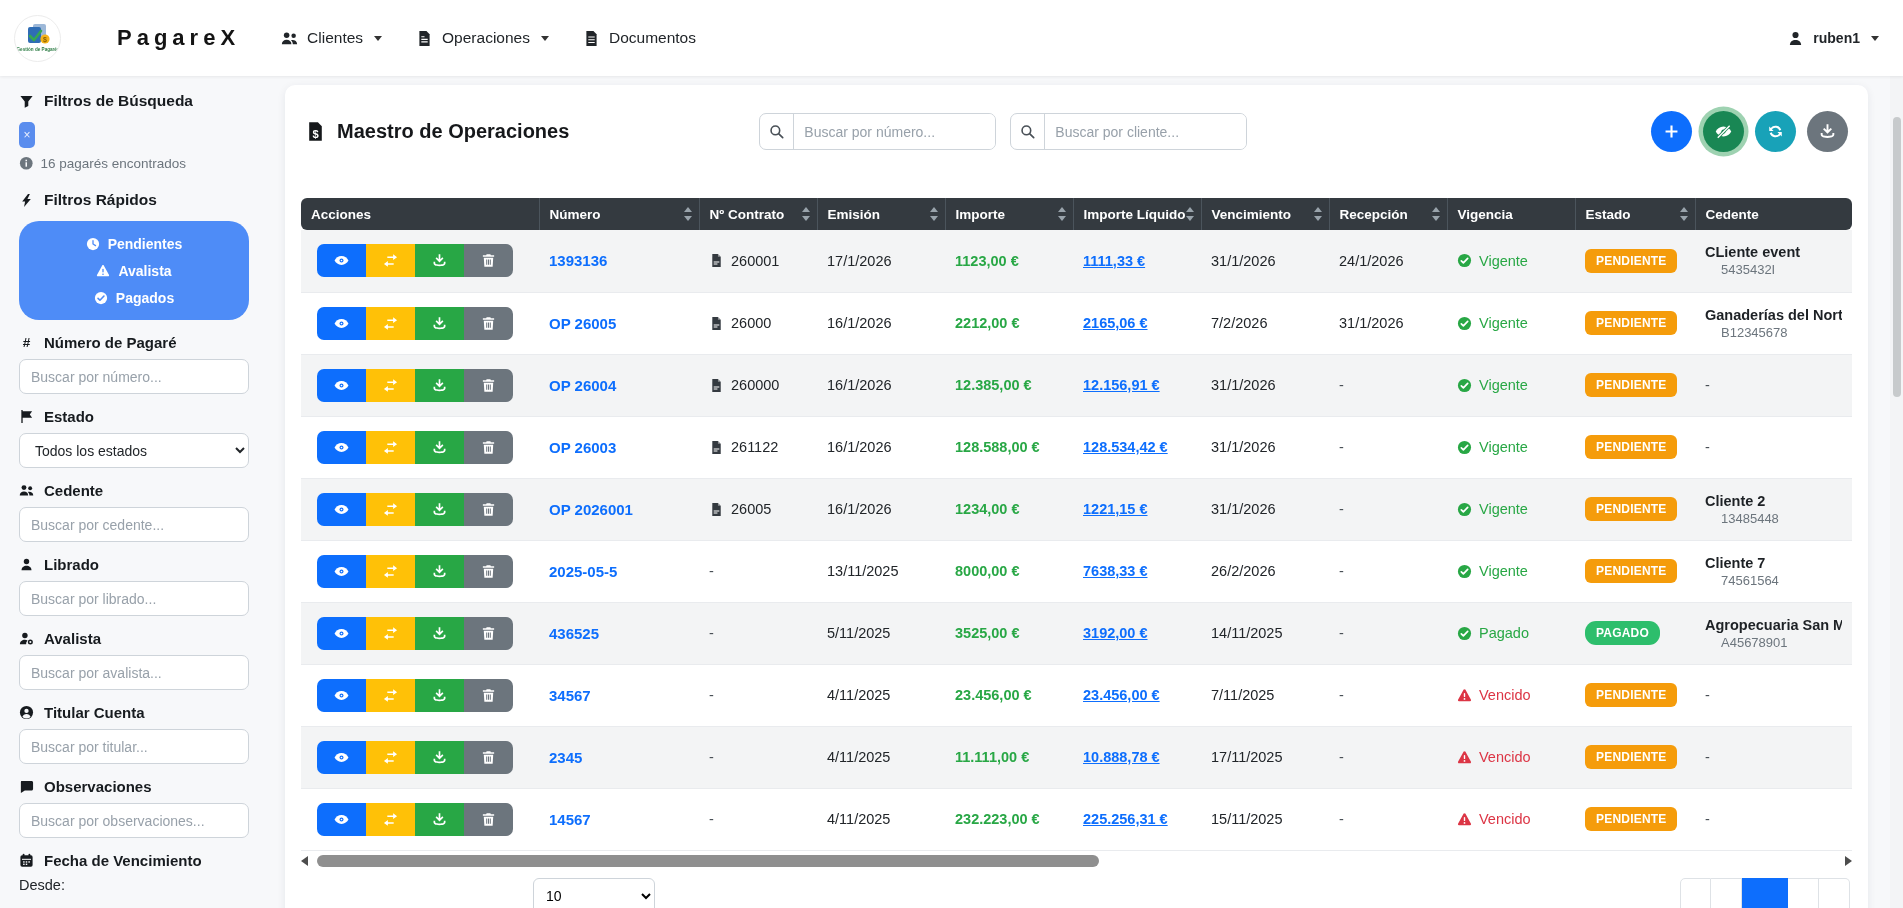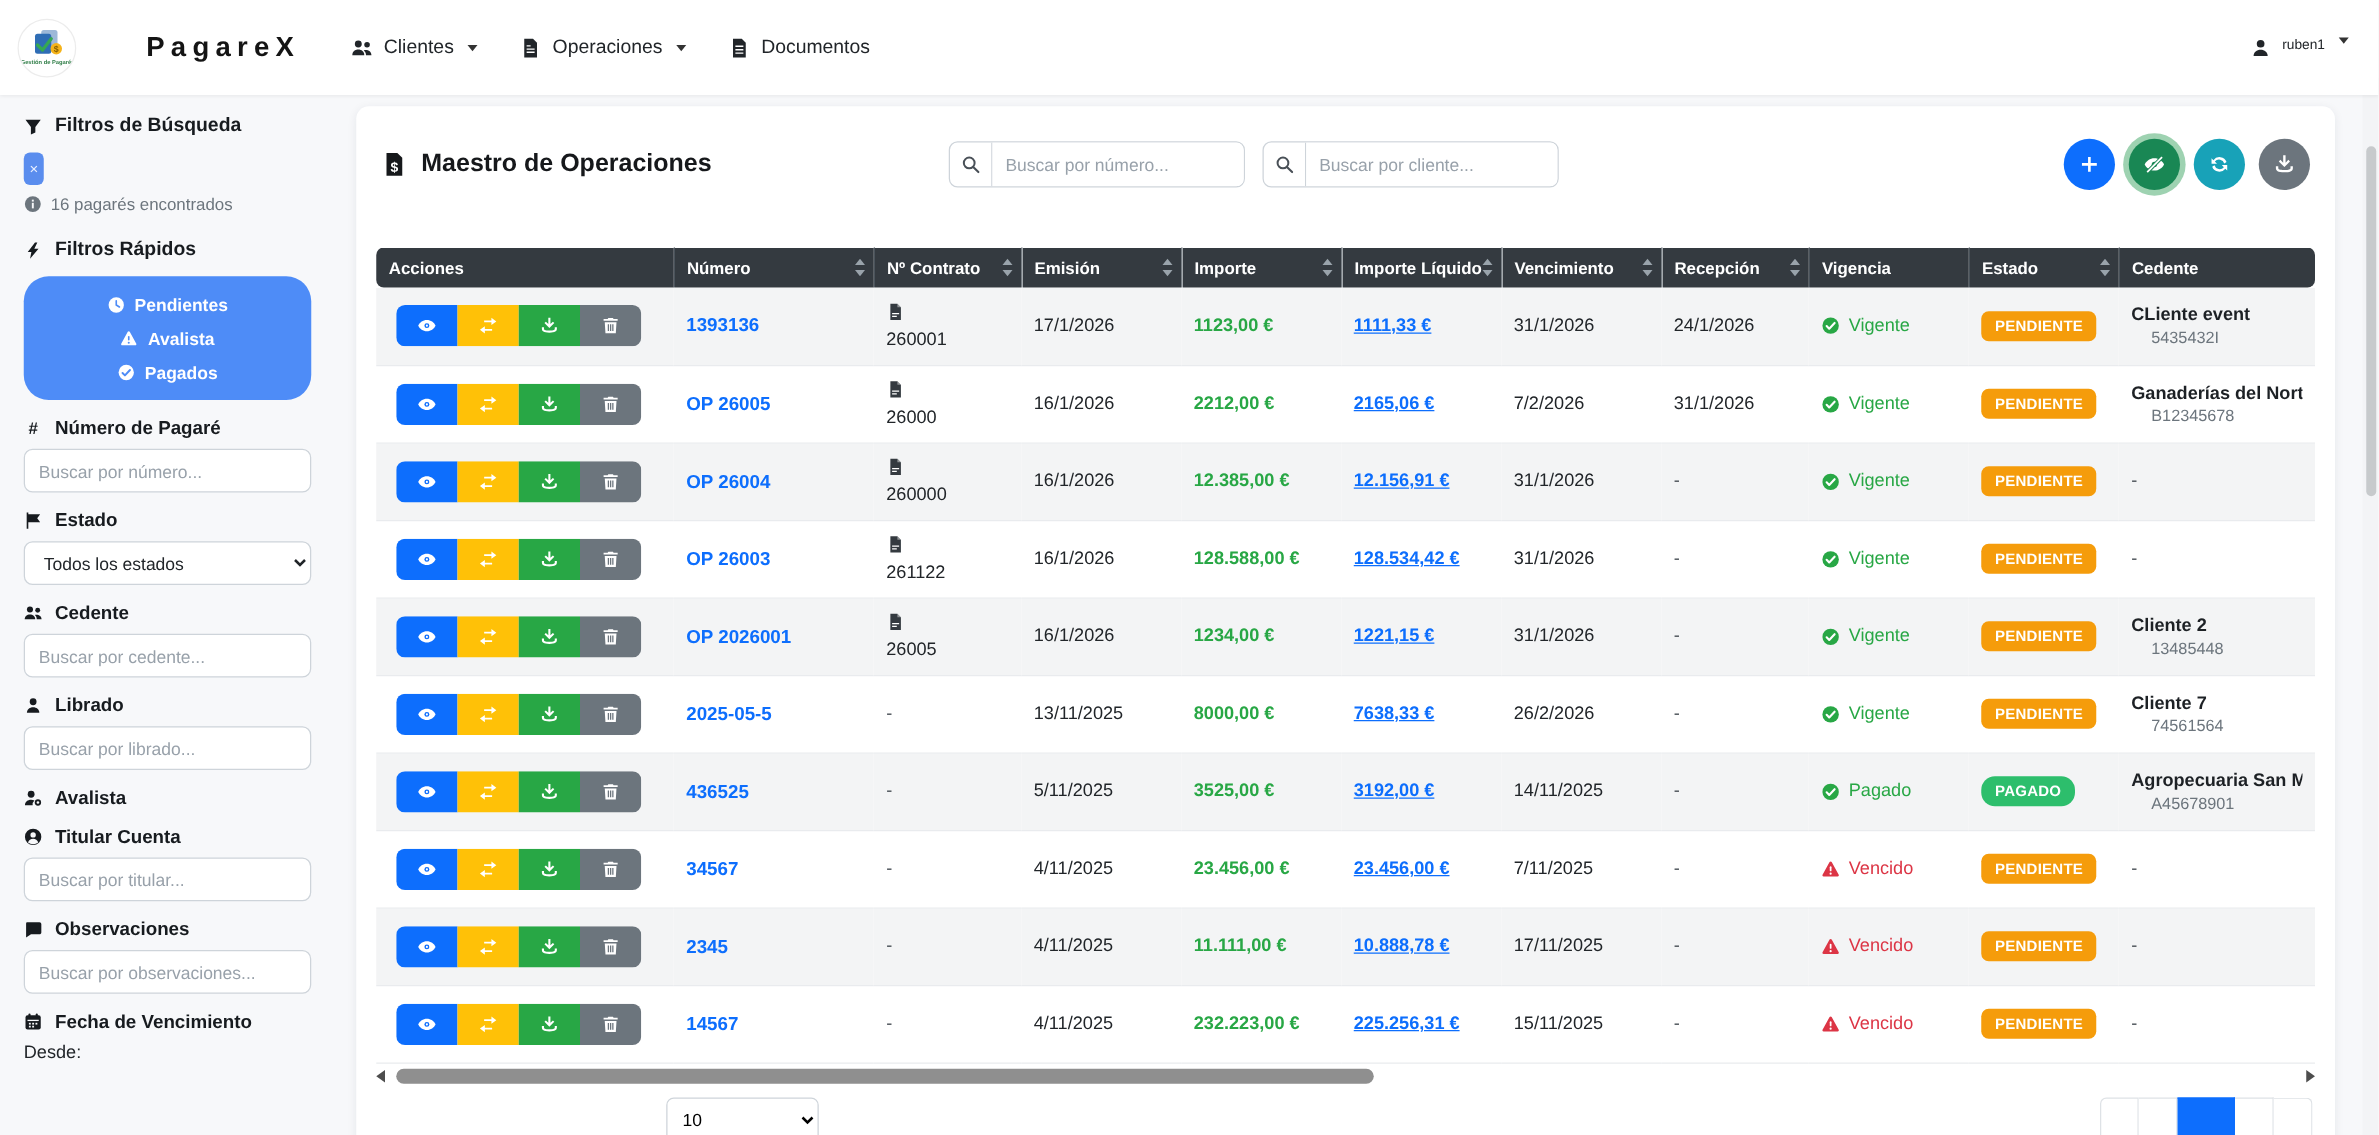--- a/index.html
+++ b/index.html
@@ -13,22 +13,22 @@
             padding:0 24px 0 14px; z-index:5; }
   .logo { width:47px; height:47px; border-radius:50%; background:#fff; border:1px solid #ececec;
           display:flex; align-items:center; justify-content:center; overflow:hidden; flex:0 0 auto; }
   .brand { margin-left:56px; font-size:22px; font-weight:700; letter-spacing:5px; color:#141414; cursor:pointer; }
   .nav-items { display:flex; margin-left:24px; }
   .nav-item { display:flex; align-items:center; gap:9px; padding:10px 17px; font-size:15.5px;
               color:#212529; cursor:pointer; white-space:nowrap; }
   .nav-item .icon, .user-menu .icon { display:flex; font-size:17px; }
   .caret { width:0; height:0; border-left:4.5px solid transparent; border-right:4.5px solid transparent;
            border-top:5px solid #333; margin-left:2px; }
-  .user-menu { margin-left:auto; display:flex; align-items:flex-start; gap:9px; font-size:11px;
-               color:#212529; cursor:pointer; }
+  .user-menu { margin-left:auto; display:flex; align-items:center; gap:9px; font-size:14px;
+               color:#212529; cursor:pointer;font-weight:bold; }
 
   
   .sidebar { position:absolute; top:62px; left:0; bottom:0; width:265px; padding:30px 16px 0 19px; overflow:hidden; }
   .sb-heading { display:flex; align-items:center; gap:10px; font-weight:700; font-size:15.5px; color:#171b1f; }
   .sb-heading .icon { display:flex; font-size:15px; color:#171b1f; }
   .clear-btn { margin:12px 0 0; width:16px; height:26px; background:#5a8dee; border:none; border-radius:5px;
                color:#eaf0ff; font-size:12px; display:flex; align-items:center; justify-content:center; cursor:pointer; }
   .results { display:flex; align-items:center; gap:7px; color:#6c757d; font-size:13.5px; margin:8px 0 0; }
   .results .icon { display:flex; font-size:14.5px; color:#6c757d; }
   .quick-title { margin-top:20px; }
@@ -79,21 +79,21 @@
   .sort::after { content:""; position:absolute; bottom:0; left:0; border-left:4.5px solid transparent;
                  border-right:4.5px solid transparent; border-top:5px solid #99a3ab; }
   tbody td { height:62px; padding:0 10px; font-size:14.5px; color:#212529;
              border-bottom:1px solid #e9ebee; vertical-align:middle; overflow:hidden; }
   tbody tr:nth-child(odd) { background:#f3f4f5; }
   .btn-group { display:inline-flex; border-radius:7px; overflow:hidden; margin-left:6px; }
   .action-btn { width:49px; height:33px; border:none; display:flex; align-items:center; justify-content:center;
                 color:#fff; font-size:15px; cursor:pointer; }
   .action-btn .icon { display:flex; }
   .num-link { color:#0d6efd; font-weight:700; font-size:15px; text-decoration:none; cursor:pointer; }
-  .contract { display:flex; align-items:flex-start; gap:7px;flex-direction:column; }
+  .contract { display:flex; align-items:center; gap:7px; }
   .contract .icon { display:flex; color:#343a40; font-size:15px; }
   .money-in { color:#28a745; font-weight:700; }
   .money-net { color:#0d6efd; font-weight:700;text-decoration:underline; }
   .vig { display:flex; align-items:center; gap:7px; }
   .vig .icon { display:flex; font-size:15px; }
   .vig.green { color:#28a745; }
   .vig.red { color:#dc3545; }
   .badge { display:inline-block; color:#fff; font-weight:700; font-size:12px; padding:5px 11px; letter-spacing:.2px; }
   .badge.pend { background:#f59c0b; border-radius:6px; }
   .badge.paid { background:#2dbe6c; border-radius:11px; }
@@ -284,21 +284,21 @@
         <div class="field"><div class="field-label">
             <span class="icon">
               <svg viewBox="0 0 16 16" width="1em" height="1em" fill="currentColor" aria-hidden="true">
                 <circle cx="6.3" cy="4.7" r="2.9"></circle>
                 <path d="M1 14c0-2.9 2.4-4.7 5.3-4.7 1 0 2 .2 2.8.7A4.6 4.6 0 0 0 7.6 14z"></path>
                 <circle cx="12.1" cy="11.7" r="2.7"></circle>
                 <circle cx="12.1" cy="11.7" r="1.1" fill="#f7f8fa"></circle>
               </svg>
             </span>
             <span>Avalista</span>
-          </div></div>
+          </div><input type="text" placeholder="Buscar por avalista..." style=""></div>
         <div class="field"><div class="field-label">
             <span class="icon">
               <svg viewBox="0 0 16 16" width="1em" height="1em" fill="currentColor" aria-hidden="true">
                 <circle cx="8" cy="8" r="7"></circle>
                 <circle cx="8" cy="6.3" r="2.3" fill="#f7f8fa"></circle>
                 <path d="M3.6 12.7c.6-2 2.4-3.2 4.4-3.2s3.8 1.2 4.4 3.2a7 7 0 0 1-8.8 0z" fill="#f7f8fa"></path>
               </svg>
             </span>
             <span>Titular Cuenta</span>
           </div><input type="text" placeholder="Buscar por titular..." style=""></div>

